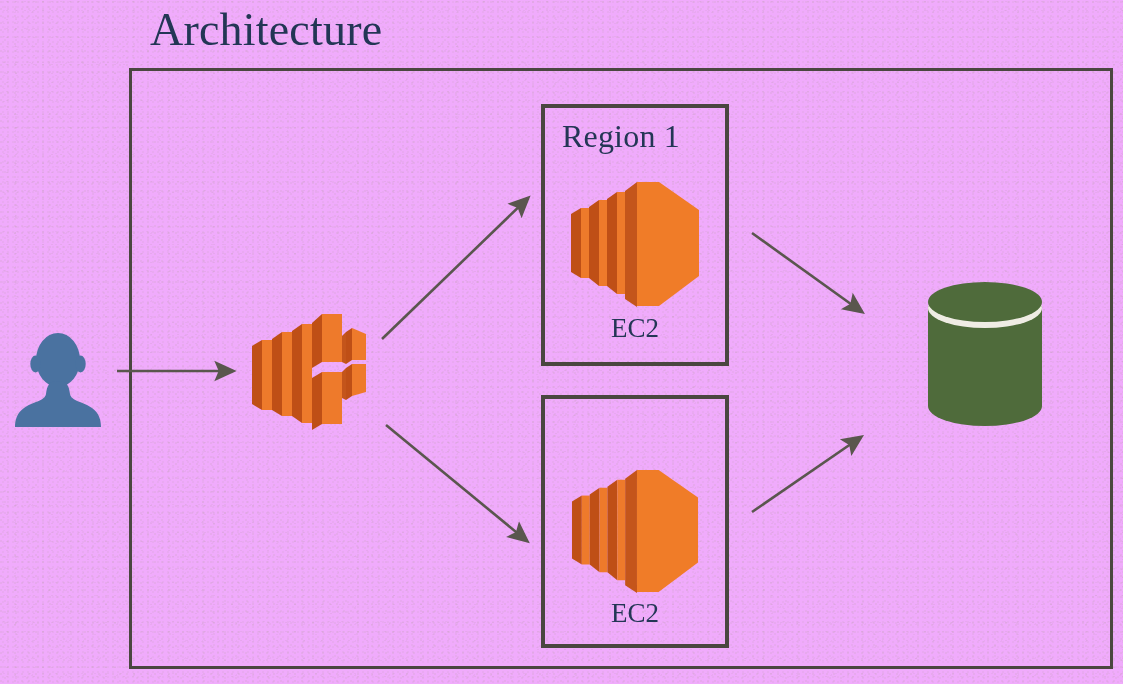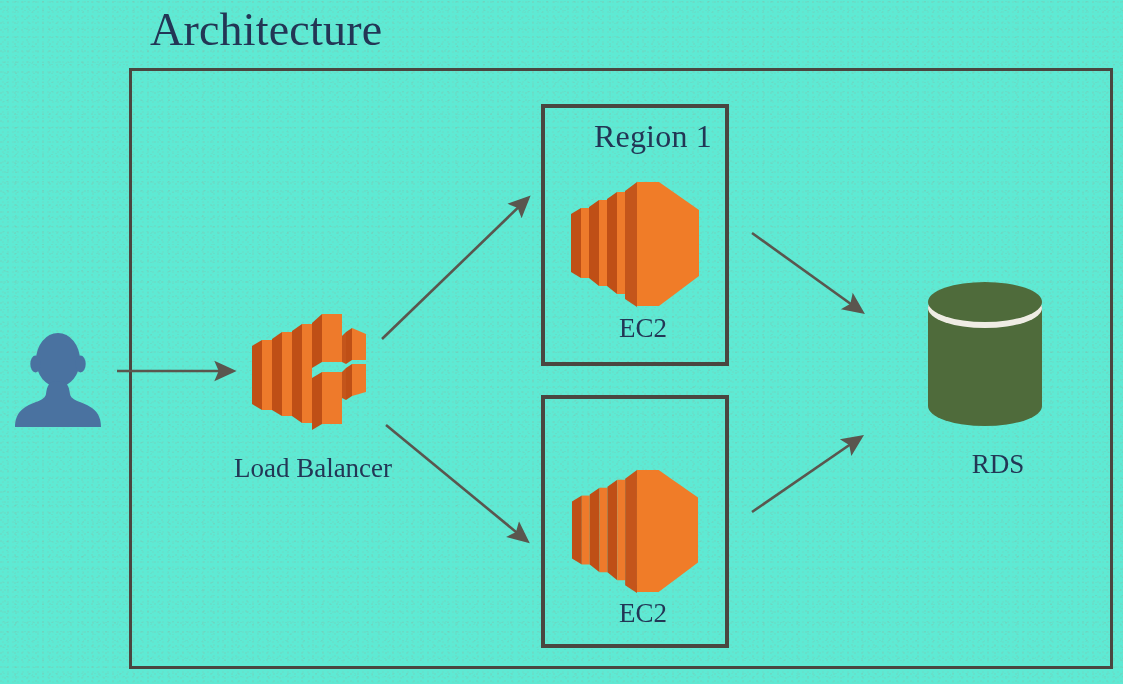--- a/index.html
+++ b/index.html
@@ -5,21 +5,21 @@
 <style>
   html, body {
     margin: 0;
     padding: 0;
     background: #e8e4da;
   }
   #canvas {
     position: relative;
     width: 1123px;
     height: 684px;
-    background-color: #5eead4;
+    background-color: #f0abfc;
     overflow: hidden;
     font-family: "Liberation Serif", "DejaVu Serif", serif;
   }
   
   #paper-grain {
     position: absolute;
     inset: 0;
     pointer-events: none;
     opacity: 0.55;
     background-image:
@@ -63,31 +63,30 @@
   }
 
   .region-box {
     position: absolute;
     border: 4px solid #4a4640;
     box-sizing: border-box;
   }
   #region-box-1 { left: 541px; top: 104px;  width: 188px; height: 262px; }
   #region-box-2 { left: 541px; top: 395px; width: 188px; height: 253px; }
 
-  .region-heading { font-size: 32px; text-align: center; width: 160px; margin-left: 32px; }
+  .region-heading { font-size: 32px; text-align: center; width: 160px; }
   #region-1-heading { left: 541px; top: 118px; }
   #region-2-heading { left: 541px; top: 409px; }
 
   .node-caption {
     font-size: 27px;
     text-align: center;
     position: absolute;
     color: #233655;
     white-space: nowrap;
-    margin-left: 8px;
   }
   #ec2-1-caption { left: 541px; top: 313px; width: 188px; }
   #ec2-2-caption { left: 541px; top: 598px; width: 188px; }
   #user-caption  { left: 0px;  top: 449px; width: 116px; }
   #lb-caption    { left: 185px; top: 453px; width: 240px; }
   #rds-caption   { left: 905px; top: 449px; width: 170px; }
 
   .icon-wrap { position: absolute; }
   #user-icon-wrap { left: 14px;  top: 331px; width: 88px;  height: 96px; }
   #lb-icon-wrap   { left: 246px; top: 306px; width: 128px; height: 134px; }
@@ -169,21 +168,20 @@
         <polygon points="76,66 96,66 96,118 76,118" fill="#ee7a2b"></polygon>
 
         <polygon points="100,62 106,58 106,90 100,94" fill="#bf4f16"></polygon>
         <polygon points="106,58 120,58 120,86 106,90" fill="#ee7a2b"></polygon>
 
         <polygon points="96,30 100,26 100,58 96,56" fill="#c4551b"></polygon>
         <polygon points="96,66 100,62 100,94 96,92" fill="#c4551b"></polygon>
       </g>
     </svg>
   </div>
-  <div class="node-caption" id="lb-caption">Load Balancer</div>
 
   <div class="icon-wrap" id="ec2-icon-1">
     <svg width="136" height="130" viewBox="0 0 136 130">
       <polygon points="4,34 14,28 14,98 4,92" fill="#bf4f16"></polygon>
       <polygon points="14,28 22,28 22,98 14,98" fill="#ee7a2b"></polygon>
 
       <polygon points="22,27 32,20 32,106 22,98" fill="#bf4f16"></polygon>
       <polygon points="32,20 40,20 40,106 32,106" fill="#ee7a2b"></polygon>
 
       <polygon points="40,19 50,12 50,114 40,106" fill="#bf4f16"></polygon>
@@ -215,15 +213,14 @@
   <div class="icon-wrap" id="rds-icon-wrap">
     <svg width="130" height="152" viewBox="0 0 130 152">
 
       <path d="M8,26 L8,126 a57,20 0 0 0 114,0 L122,26 Z" fill="#4f6b3b"></path>
 
       <ellipse cx="65" cy="28" rx="57" ry="20" fill="#efece4"></ellipse>
 
       <ellipse cx="65" cy="22" rx="57" ry="20" fill="#4f6b3b"></ellipse>
     </svg>
   </div>
-  <div class="node-caption" id="rds-caption">RDS</div>
 
 </div>
 
 </body></html>

